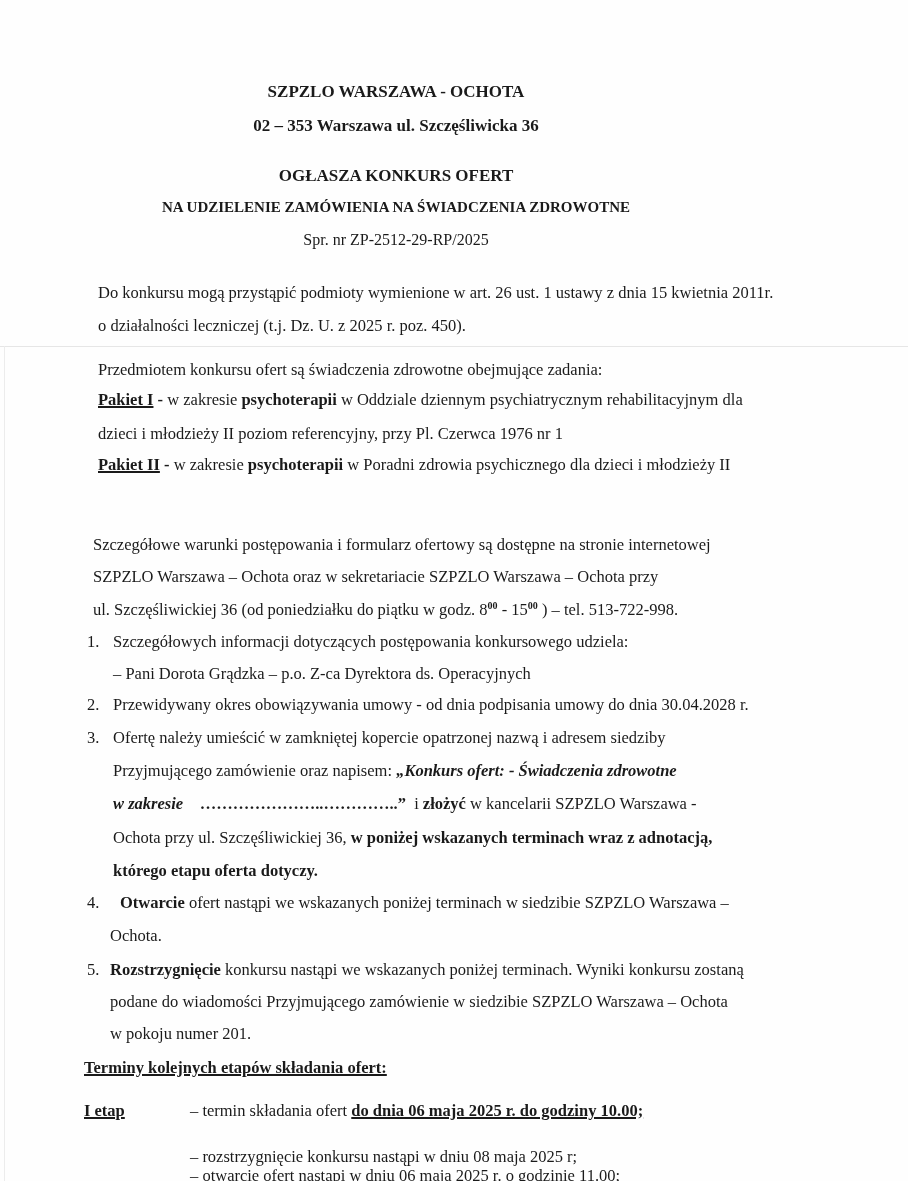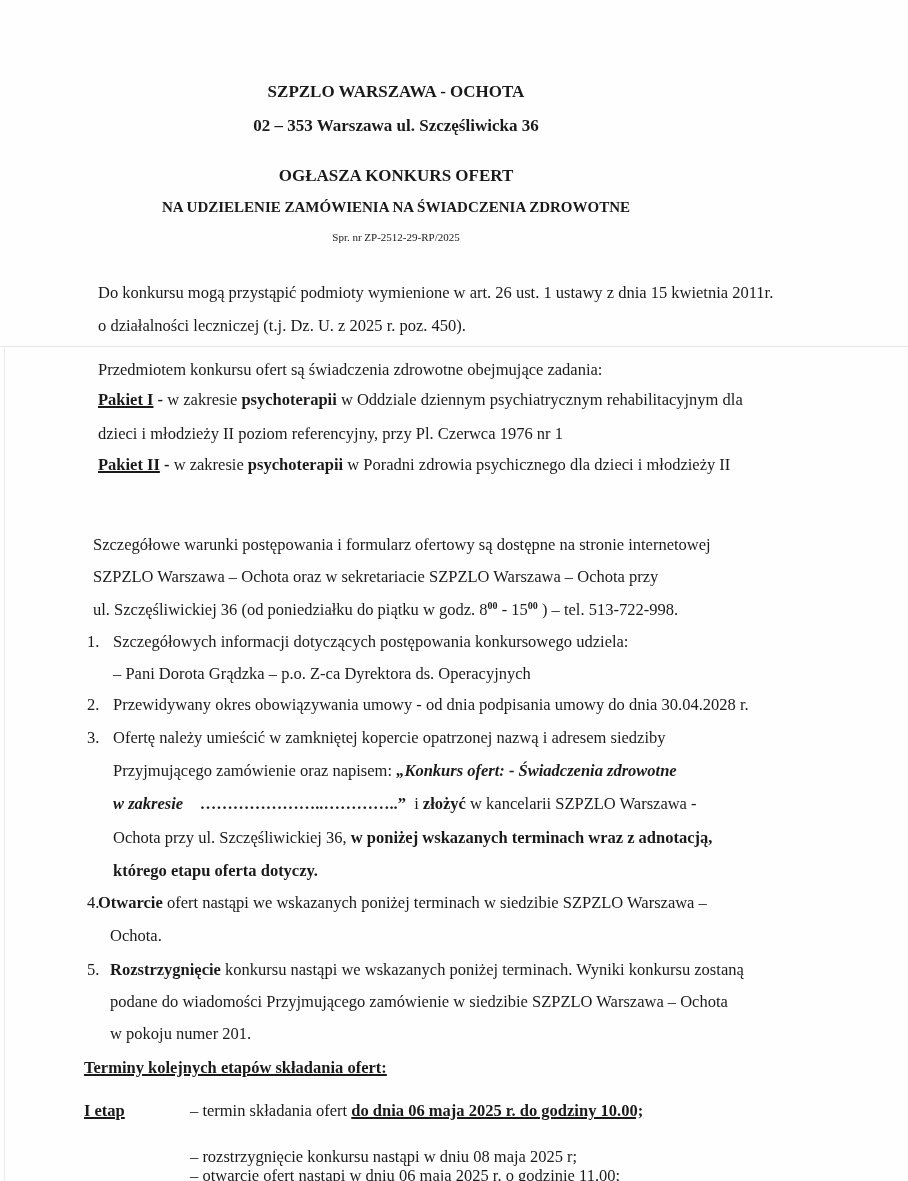--- a/index.html
+++ b/index.html
@@ -10,21 +10,21 @@
   }
   .page { position: absolute; inset: 0; background: #fefefe; }
   .seam { position: absolute; left: 0; right: 0; top: 346px; height: 1px; background: #e6e6e6; }
   .seam-left { position: absolute; left: 4px; top: 346px; width: 1px; height: 835px; background: #ececec; }
 
   .hdr { position: absolute; left: 0; width: 792px; text-align: center; font-weight: bold; }
   .h1 { top: 82px; font-size: 17px; }
   .h2 { top: 116px; font-size: 17px; }
   .h3 { top: 166px; font-size: 17px; }
   .h4 { top: 199px; font-size: 15px; }
-  .h5 { top: 231px; font-size: 11px; font-weight: normal; text-align: center; }
+  .h5 { top: 231px; font-size: 16px; font-weight: normal; text-align: center; }
 
   .line { position: absolute; white-space: nowrap; }
   .just { display: flex; justify-content: space-between; white-space: nowrap; }
   b, .b { font-weight: bold; }
   u { text-decoration: underline; text-decoration-thickness: 1.5px; }
   .bi { font-weight: bold; font-style: italic; }
   sup { font-size: 10px; vertical-align: 6px; line-height: 0; font-weight: bold; }
   .num { position: absolute; }
 </style>
 </head>
@@ -78,21 +78,21 @@
     <span class="bi">w zakresie</span>&nbsp;&nbsp;&nbsp;&nbsp;<span class="b">…………………..…………..”</span>&nbsp;<span> i </span><b>złożyć</b><span> w kancelarii SZPZLO Warszawa -</span>
   </div>
   <div class="line" style="left:113px; top:828px;">
     <span>Ochota przy ul. Szczęśliwickiej 36, </span><b>w poniżej wskazanych terminach wraz z adnotacją,</b>
   </div>
   <div class="line" style="left:113px; top:861px;">
     <b>którego etapu oferta dotyczy.</b>
   </div>
 
   <div class="num" style="left:87px; top:893px;">4.</div>
-  <div class="line" style="left:98px; top:893px;">
+  <div class="line" style="left:120px; top:893px;">
     <b>Otwarcie</b><span> ofert nastąpi we wskazanych poniżej terminach w siedzibie SZPZLO Warszawa –</span>
   </div>
   <div class="line" style="left:110px; top:926px;">Ochota.</div>
 
   <div class="num" style="left:87px; top:960px;">5.</div>
   <div class="line" style="left:110px; top:960px;">
     <b>Rozstrzygnięcie</b><span> konkursu nastąpi we wskazanych poniżej terminach. Wyniki konkursu zostaną</span>
   </div>
   <div class="line" style="left:110px; top:992px;">podane do wiadomości Przyjmującego zamówienie w siedzibie SZPZLO Warszawa – Ochota</div>
   <div class="line" style="left:110px; top:1024px;">w pokoju numer 201.</div>

